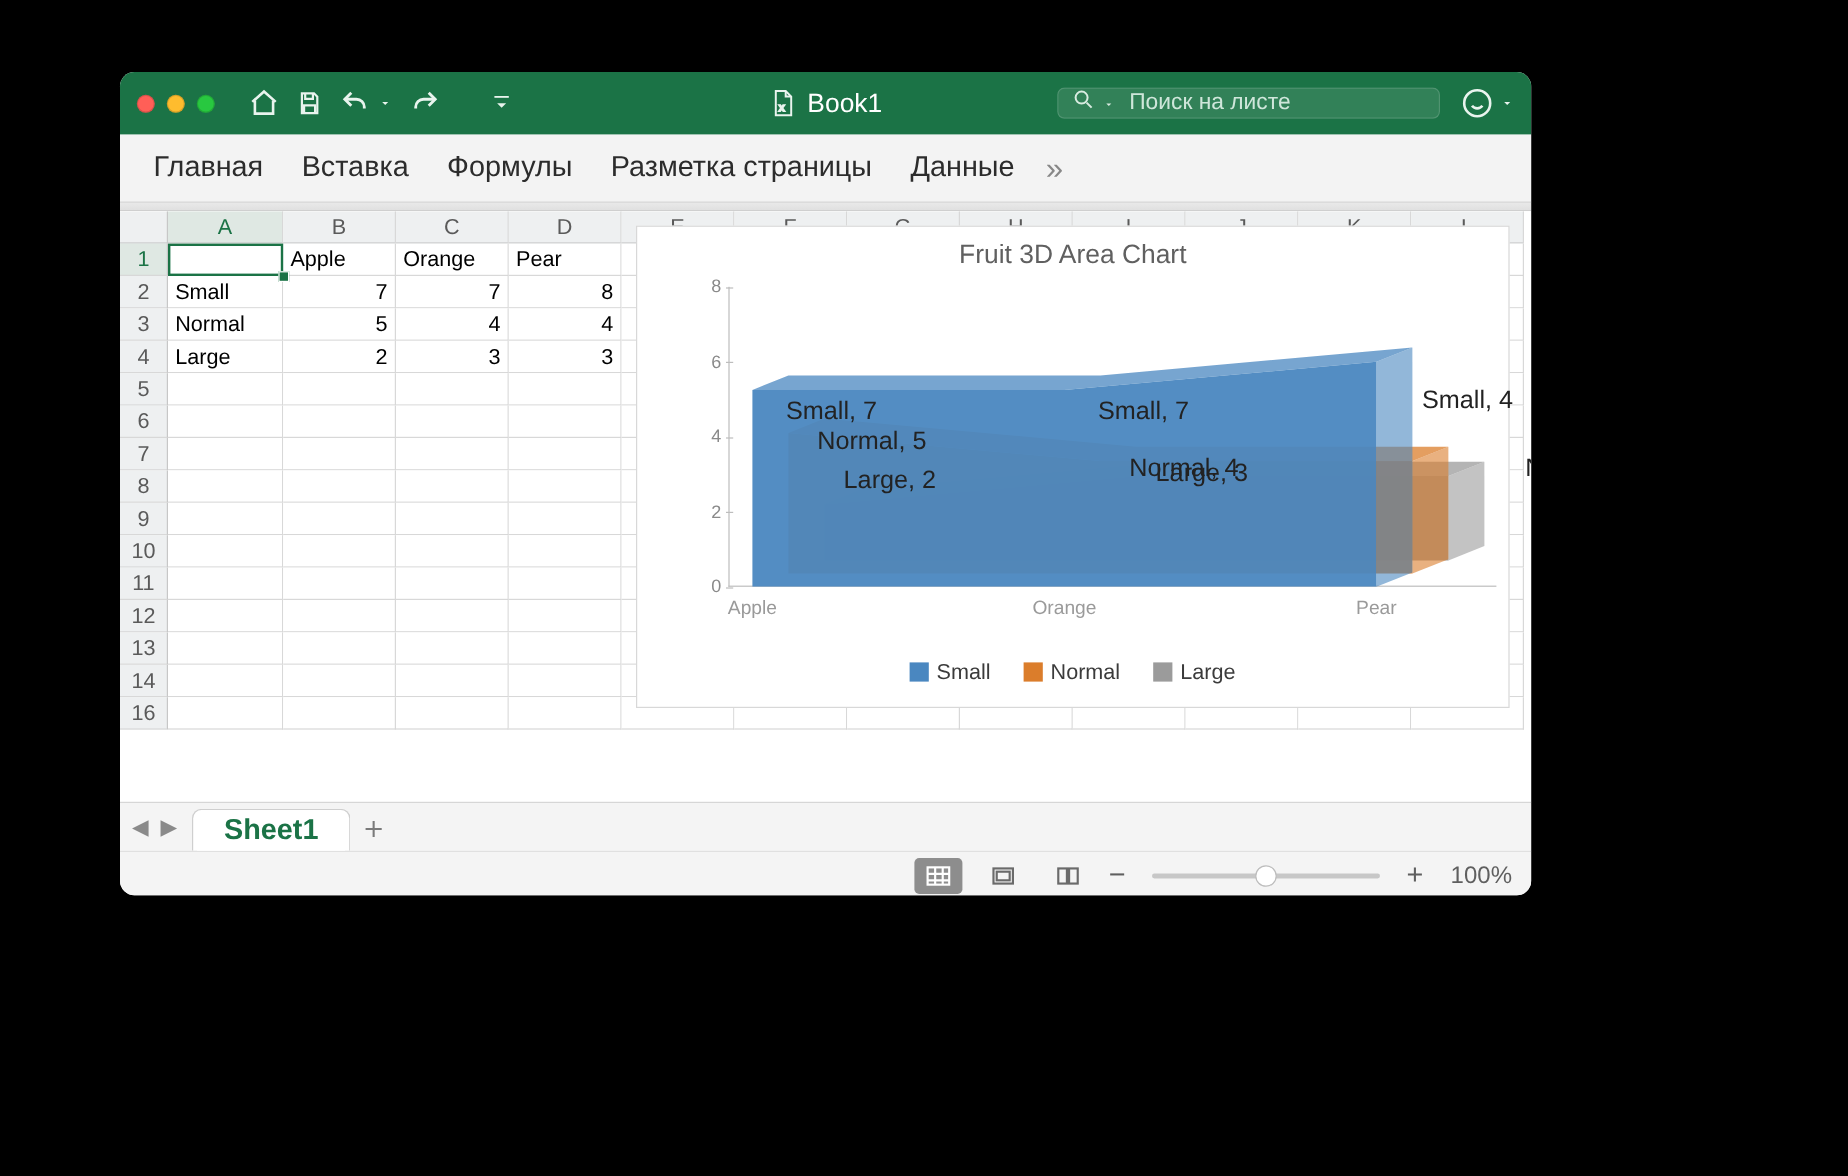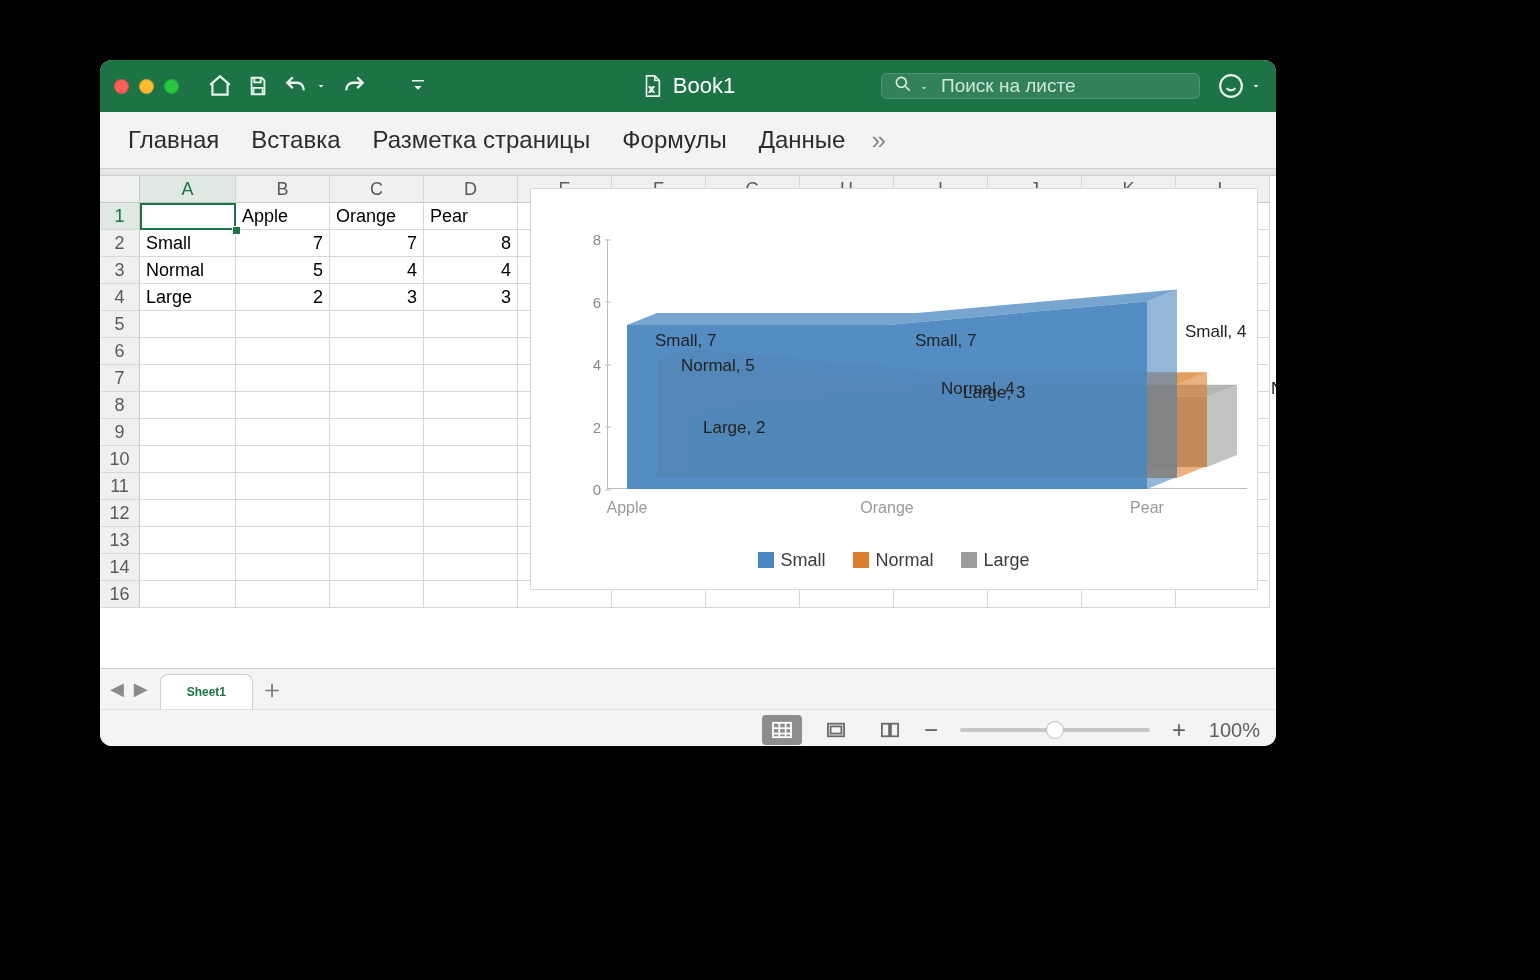--- a/index.html
+++ b/index.html
@@ -143,41 +143,41 @@
   }
   .ytick { position:absolute; left:4px; width:36px; text-align:right; font-size:15px; color:#8a8a8a; transform:translateY(-50%);}
   .ytick .tick { position:absolute; left:40px; width:6px; height:1px; background:#bdbdbd; top:50%;}
   .xcat { position:absolute; bottom:-28px; font-size:16px; color:#9a9a9a; transform:translateX(-50%);}
   .legend { position:absolute; left:0; right:0; bottom:18px; display:flex; justify-content:center; gap:28px; font-size:18px; color:#3b3b3b;}
   .legend .sw { width:16px; height:16px; display:inline-block; margin-right:6px; vertical-align:-2px;}
   .sw.blue{background:#4a87c0;} .sw.orange{background:#db7d2b;} .sw.grey{background:#9b9b9b;}
 
   .areas { position:absolute; left:46px; right:0; top:0; bottom:0; }
   .areas svg{position:absolute; inset:0; width:100%; height:100%;}
-  .dlabel { position:absolute; font-size:17px; color:#222; white-space:nowrap; }
+  .dlabel { position:absolute; font-size:21px; color:#222; white-space:nowrap; }
 
   
   .sheet-tabs {
     height:40px;
     background:#f4f4f4;
     border-top:1px solid #cfcfcf;
     display:flex; align-items:flex-end;
     padding:0 10px;
   }
   .nav-arrows { display:flex; gap:10px; color:#8a8a8a; align-self:center; font-size:18px; padding-right:12px;}
   .sheet-tab {
     height:34px;
     padding:0 26px;
     border:1px solid #cfcfcf;
     border-bottom:none;
     border-top-left-radius:8px;
     border-top-right-radius:8px;
     background:#fff;
     display:flex; align-items:center;
-    font-size:12px; font-weight:600;
+    font-size:24px; font-weight:600;
     color:#1b7346;
   }
   .add-sheet { width:38px; font-size:26px; font-weight:300; color:#7a7a7a; text-align:center; align-self:center;}
 
   
   .statusbar {
     height:40px;
     background:#f4f4f4;
     border-top:1px solid #e0e0e0;
     display:flex; align-items:center;
@@ -278,22 +278,22 @@
         </svg>
       <svg width="12" height="12" viewBox="0 0 24 24" fill="#e9f4ee">
           <path d="M7 10l5 5 5-5z"></path>
         </svg>
     </div>
   </div>
 
   <div class="ribbon">
     <div class="tab">Главная</div>
     <div class="tab">Вставка</div>
+    <div class="tab">Формулы</div>
     <div class="tab">Разметка страницы</div>
-    <div class="tab">Формулы</div>
     <div class="tab">Данные</div>
     <div class="more">»</div>
   </div>
   <div class="ruler"></div>
 
   <div class="sheet-area">
     <div id="grid">
         <div class="colhead-row">
           <div class="corner"></div>
           <div class="colhead colA selected">A</div>
@@ -532,20 +532,21 @@
           <div class="cell colI"></div>
           <div class="cell colJ"></div>
           <div class="cell colK"></div>
           <div class="cell colL"></div>
         </div>
       </div>
     <div class="active-cell-outline"></div>
     <div class="fill-handle"></div>
 
     <div class="chart">
+      <div class="chart-title">Fruit 3D Area Chart</div>
       <div class="chart-plot">
         <div class="y-axis-line"></div>
         <div class="x-axis-line"></div>
         <div class="areas" id="chart-areas">
             <svg viewBox="0 0 640 250" preserveAspectRatio="none">
               <path d="M 80 228 L 80 181.125 L 340 157.6875 L 600 157.6875 L 600 228 Z" fill="#9b9b9b" fill-opacity="0.95"></path>
               <path d="M 80 181.125 L 80 181.125 L 340 157.6875 L 600 157.6875 L 630 145.6875 L 370 145.6875 L 110 169.125 Z" fill="#9b9b9b" fill-opacity="0.75"></path>
               <path d="M 600 157.6875 L 630 145.6875 L 630 216 L 600 228 Z" fill="#9b9b9b" fill-opacity="0.6"></path>
               <path d="M 50 239 L 50 121.8125 L 310 145.25 L 570 145.25 L 570 239 Z" fill="#db7d2b" fill-opacity="0.95"></path>
               <path d="M 50 121.8125 L 50 121.8125 L 310 145.25 L 570 145.25 L 600 133.25 L 340 133.25 L 80 109.8125 Z" fill="#db7d2b" fill-opacity="0.75"></path>
@@ -553,21 +554,21 @@
               <path d="M 20 250 L 20 85.9375 L 280 85.9375 L 540 62.5 L 540 250 Z" fill="#4a87c0" fill-opacity="0.95"></path>
               <path d="M 20 85.9375 L 20 85.9375 L 280 85.9375 L 540 62.5 L 570 50.5 L 310 73.9375 L 50 73.9375 Z" fill="#4a87c0" fill-opacity="0.75"></path>
               <path d="M 540 62.5 L 570 50.5 L 570 238 L 540 250 Z" fill="#4a87c0" fill-opacity="0.6"></path>
             </svg>
             <div class="dlabel" style="left: 48px; top: 91.9375px;">Small, 7</div>
             <div class="dlabel" style="left: 308px; top: 91.9375px;">Small, 7</div>
             <div class="dlabel" style="left: 578px; top: 82.5px;">Small, 4</div>
             <div class="dlabel" style="left: 74px; top: 116.812px;">Normal, 5</div>
             <div class="dlabel" style="left: 334px; top: 140.25px;">Normal, 4</div>
             <div class="dlabel" style="left: 664px; top: 140.25px;">Normal, 4</div>
-            <div class="dlabel" style="left: 96px; top: 179px;">Large, 2</div>
+            <div class="dlabel" style="left: 96px; top: 150px;">Large, 2</div>
             <div class="dlabel" style="left: 356px; top: 143.688px;">Large, 3</div>
           </div>
       <div class="ytick" style="top: 250px;">0<div class="tick"></div></div>
           <div class="ytick" style="top: 187.5px;">2<div class="tick"></div></div>
           <div class="ytick" style="top: 125px;">4<div class="tick"></div></div>
           <div class="ytick" style="top: 62.5px;">6<div class="tick"></div></div>
           <div class="ytick" style="top: 0px;">8<div class="tick"></div></div>
           <div class="xcat" style="left: 66px;">Apple</div>
           <div class="xcat" style="left: 326px;">Orange</div>
           <div class="xcat" style="left: 586px;">Pear</div>

